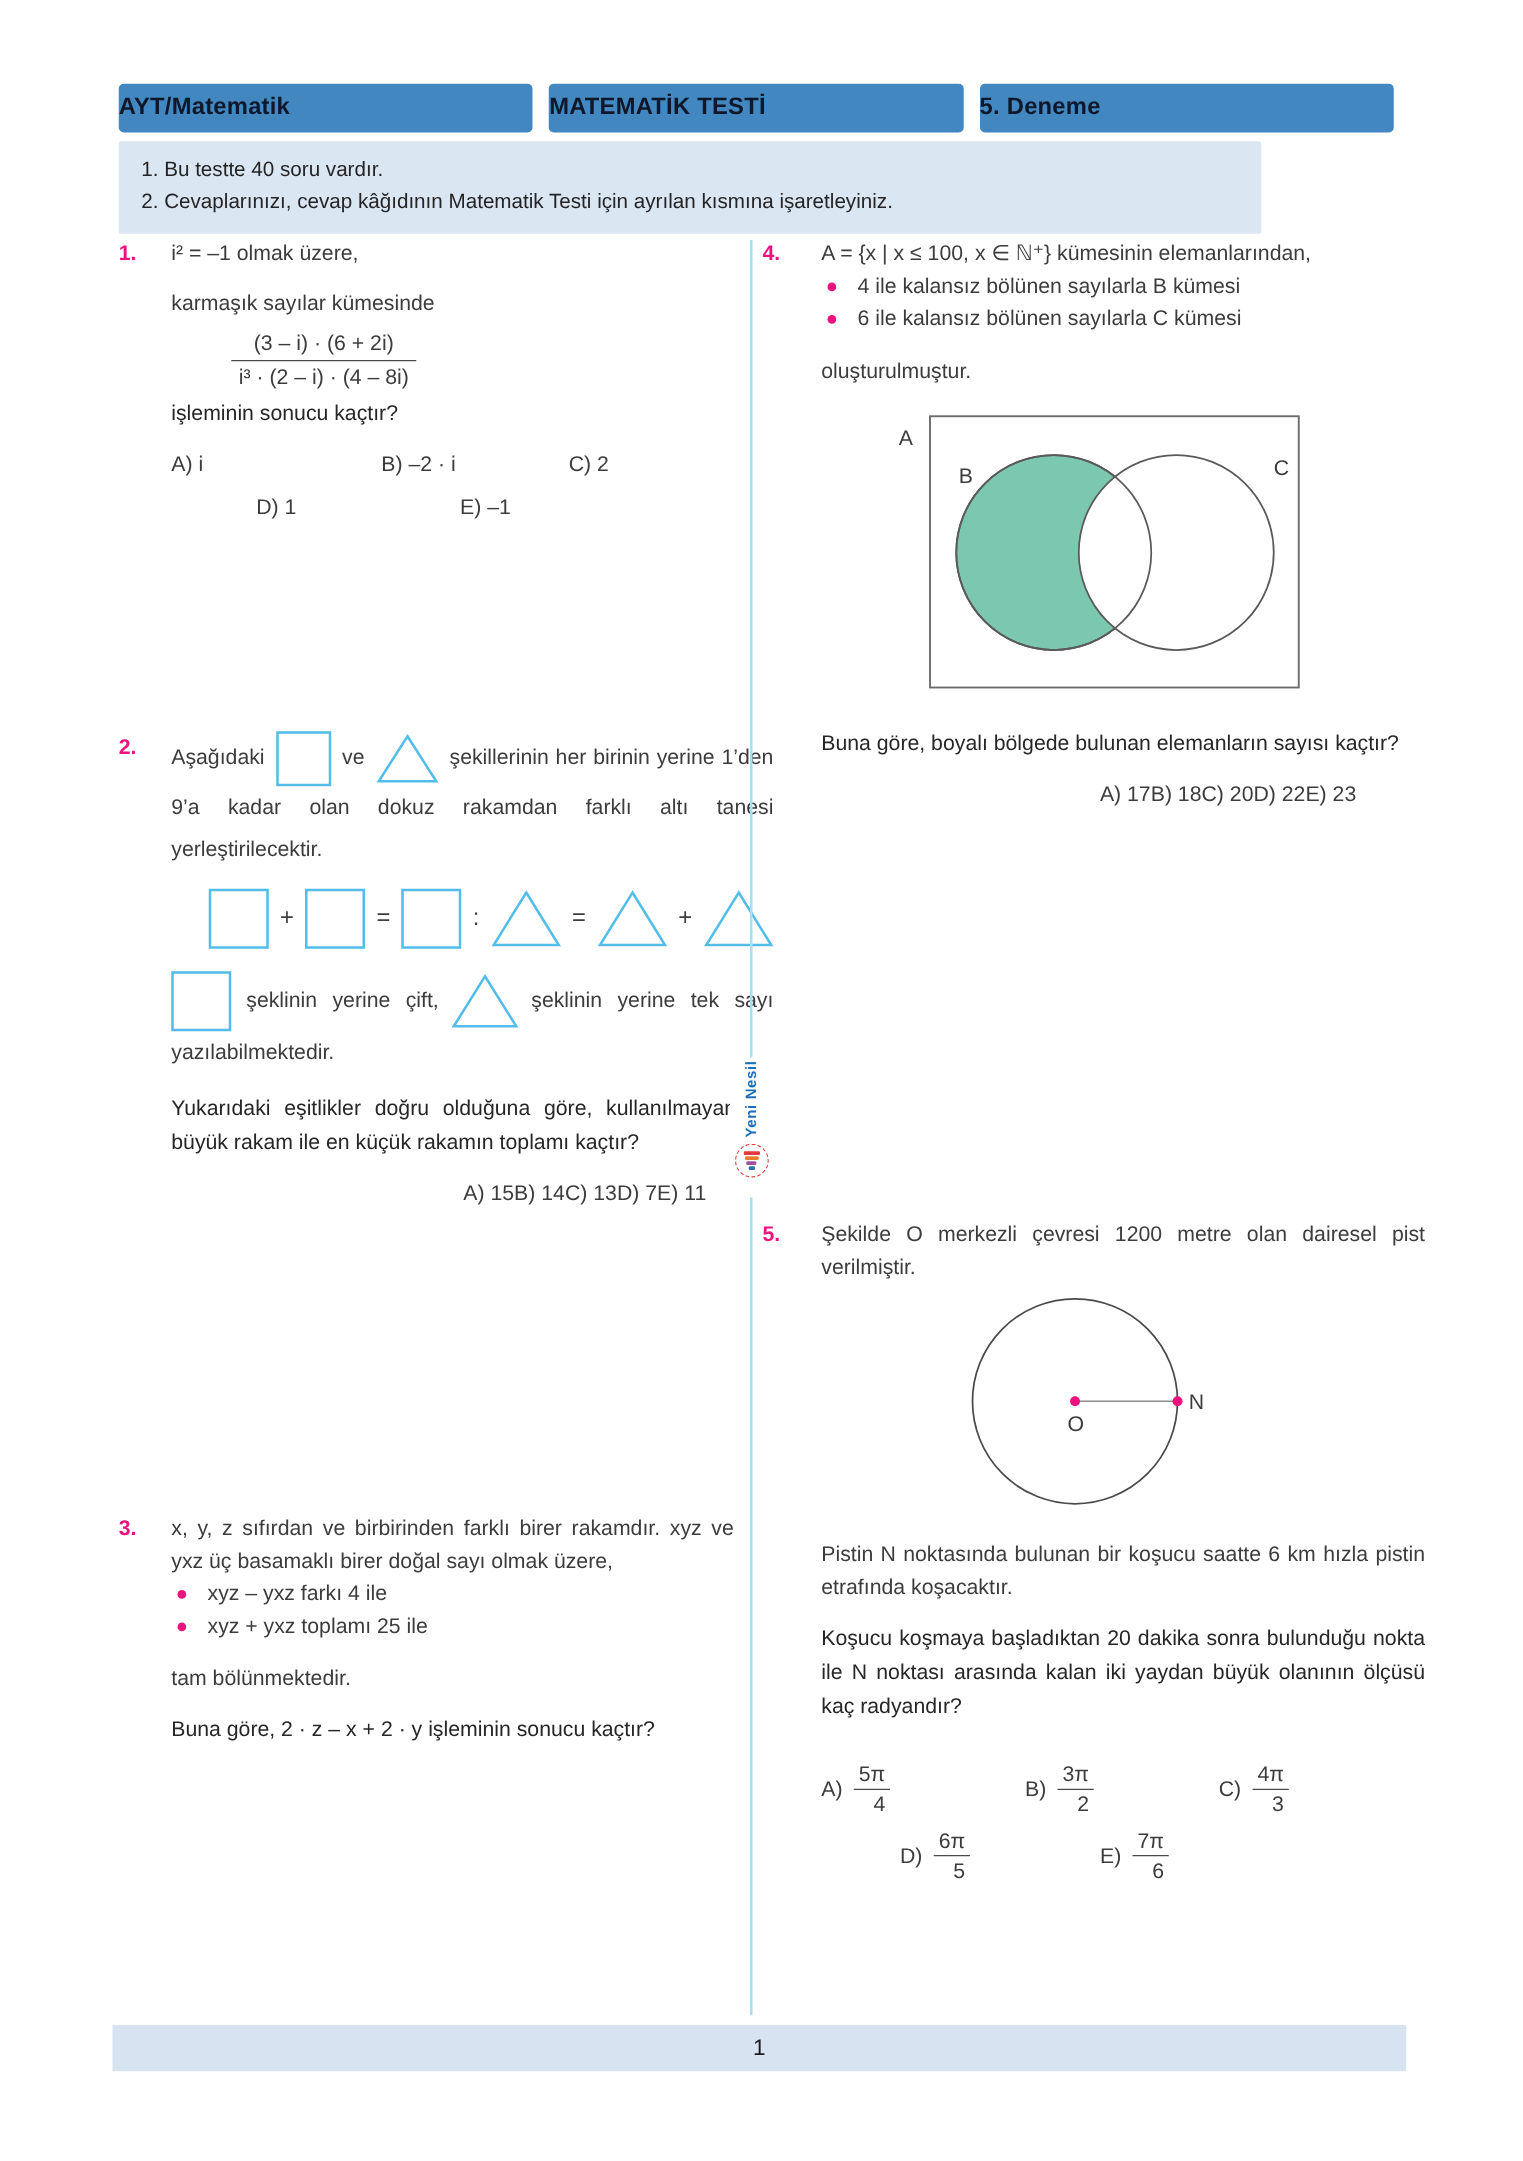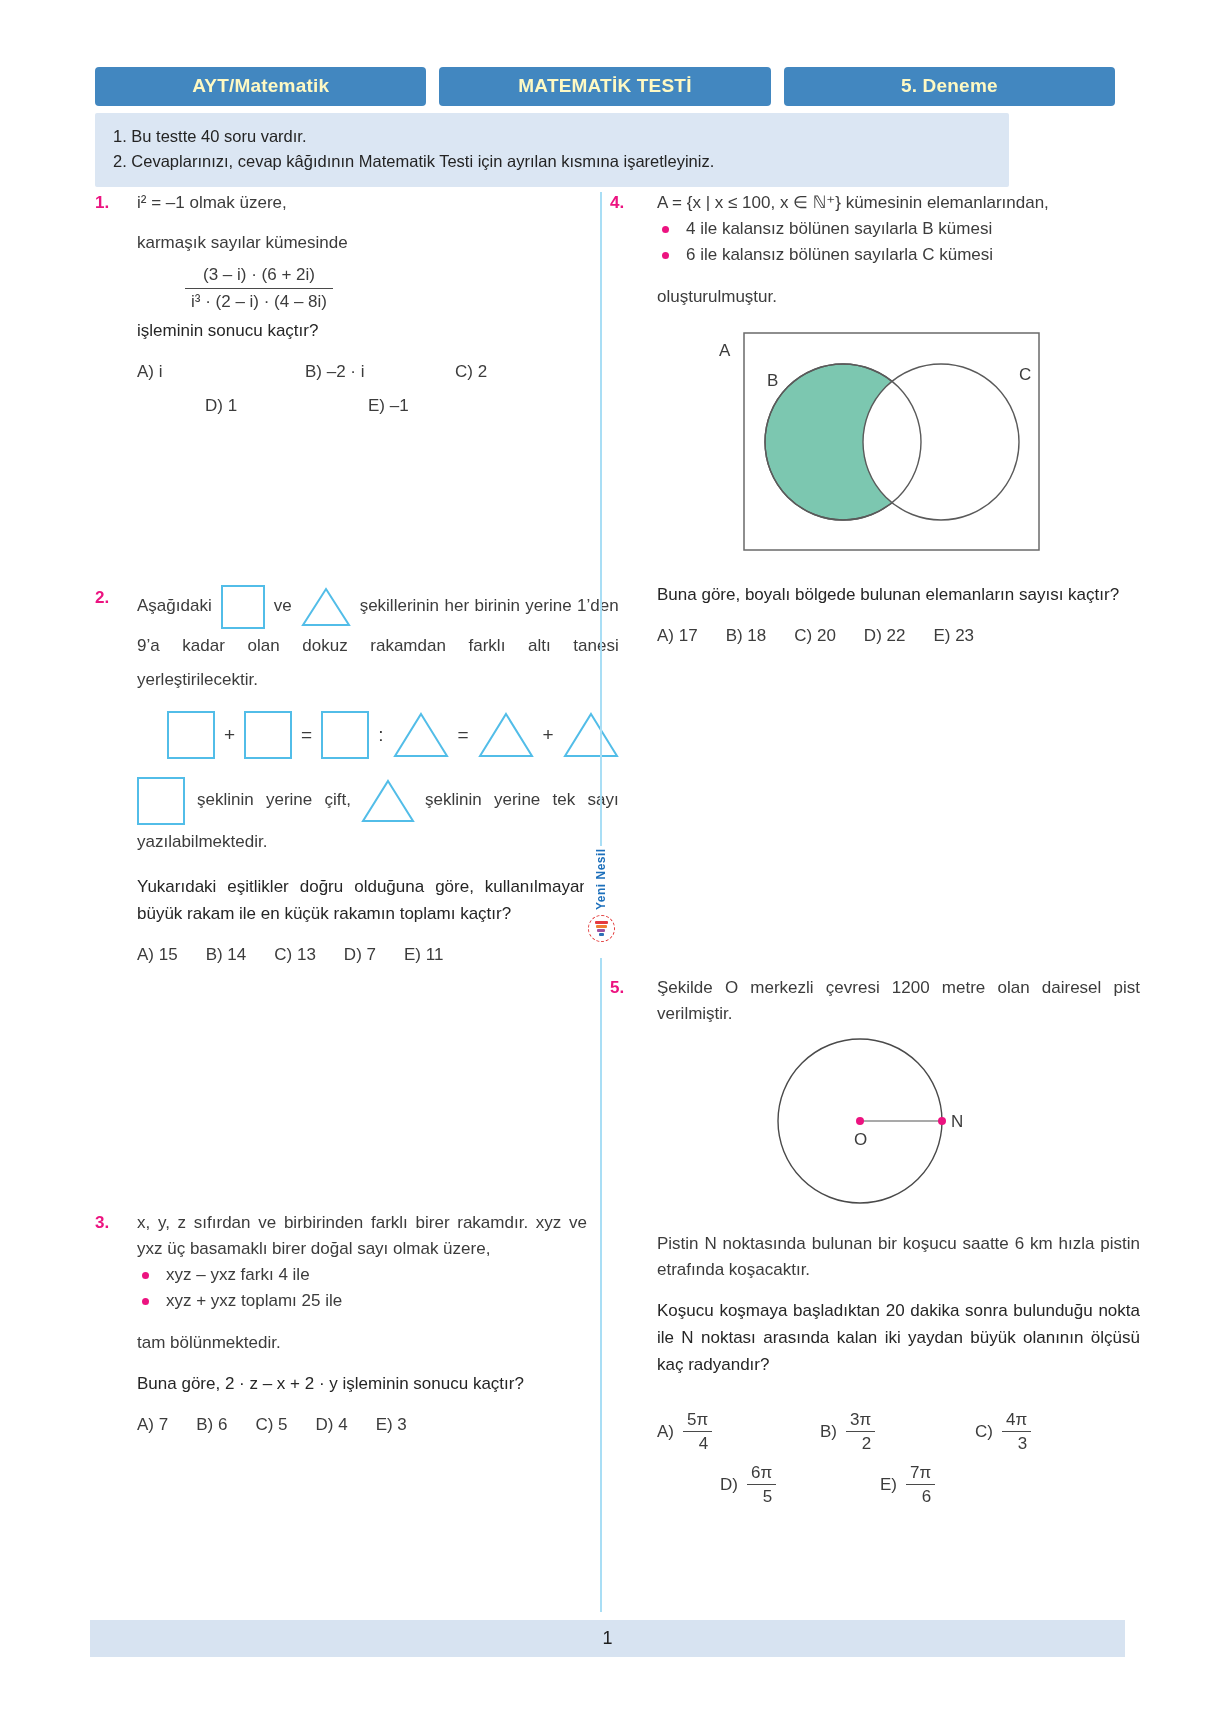--- a/index.html
+++ b/index.html
@@ -3,22 +3,22 @@
 <meta charset="utf-8">
 <style>
   html,body { margin:0; padding:0; background:#fff; }
   .page {
     position:relative; width:1218px; height:1729px; background:#ffffff;
     font-family:"Liberation Sans", sans-serif; color:#3c3c3c; overflow:hidden;
   }
   
   .header { position:absolute; top:67px; left:95px; width:1020px; display:flex; gap:13px; }
   .hbox {
-    flex:1; background:#4287c0; color:#fef9c3; font-weight:bold; font-size:19px;
-    text-align:center; padding:8px 0 9px 0; border-radius:4px; letter-spacing:.2px;
+    flex:1; background:#4287c0; color:#0f172a; font-weight:bold; font-size:19px;
+    padding:8px 0 9px 0; border-radius:4px; letter-spacing:.2px;
   }
   
   .instructions {
     position:absolute; top:113px; left:95px; width:880px; background:#dbe6f3;
     border-radius:2px; padding:11px 16px 13px 18px; font-size:16.5px; color:#242424;
   }
   .instructions .iline { line-height:25px; }
   
   .divider { position:absolute; left:600px; top:192px; width:2px; height:1420px; background:#a9def5; z-index:1; }
   .footer {
@@ -35,21 +35,21 @@
   
   .bullet { display:flex; align-items:flex-start; margin-top:0; }
   .bdot { width:7px; height:7px; border-radius:50%; background:#ec1380; margin:10px 0 0 5px; flex-shrink:0; }
   .btext { margin-left:17px; line-height:26px; }
   
   .frac1 { margin:6px 0 2px 48px; display:inline-block; text-align:center; }
   .frac1 .fnum { display:block; line-height:26px; padding:0 6px; }
   .frac1 .fden { display:block; line-height:26px; padding:0 6px; border-top:1.6px solid #4a4a4a; }
   
   .opts { display:flex; margin-top:16px; line-height:24px; }
-  .opts.sb { width:428px; justify-content:flex-start;gap:28px; }
+  .opts.sb { width:428px; justify-content:flex-end; }
   .q1r1 span:nth-child(1){ width:168px; } .q1r1 span:nth-child(2){ width:150px; }
   .q1r2 { margin-left:68px; margin-top:10px; } .q1r2 span:nth-child(1){ width:163px; }
   
   .sqr { display:inline-block; border:2px solid #52bde8; background:#fff; vertical-align:middle; }
   .sqr.inline1 { width:40px; height:40px; margin:0 9px; }
   .sqr.eq { width:44px; height:44px; }
   .sqr.cond { width:44px; height:44px; margin-right:12px; }
   .tri { vertical-align:middle; }
   .p1 { line-height:34px; }
   .eqrow { display:flex; align-items:center; margin:14px 0 0 30px; }
@@ -167,27 +167,20 @@
       <div class="bullet mt18">
         <span class="bdot"></span>
         <span class="btext">xyz – yxz farkı 4 ile</span>
       </div>
       <div class="bullet">
         <span class="bdot"></span>
         <span class="btext">xyz + yxz toplamı 25 ile</span>
       </div>
       <p class="para mt16">tam bölünmektedir.</p>
       <p class="para boldq mt14">Buna göre, 2 · z – x + 2 · y işleminin sonucu kaçtır?</p>
-      <div class="opts sb">
-        <span>A) 7</span>
-        <span>B) 6</span>
-        <span>C) 5</span>
-        <span>D) 4</span>
-        <span>E) 3</span>
-      </div>
     </div>
   </div>
 
   <div class="q" style="left:610px; top:190px; width:530px;">
     <div class="qn" style="width:47px;">4.</div>
     <div class="qb">
       <p class="para">A = {x | x ≤ 100, x ∈ ℕ⁺} kümesinin elemanlarından,</p>
       <div class="bullet">
         <span class="bdot"></span>
         <span class="btext">4 ile kalansız bölünen sayılarla B kümesi</span>

